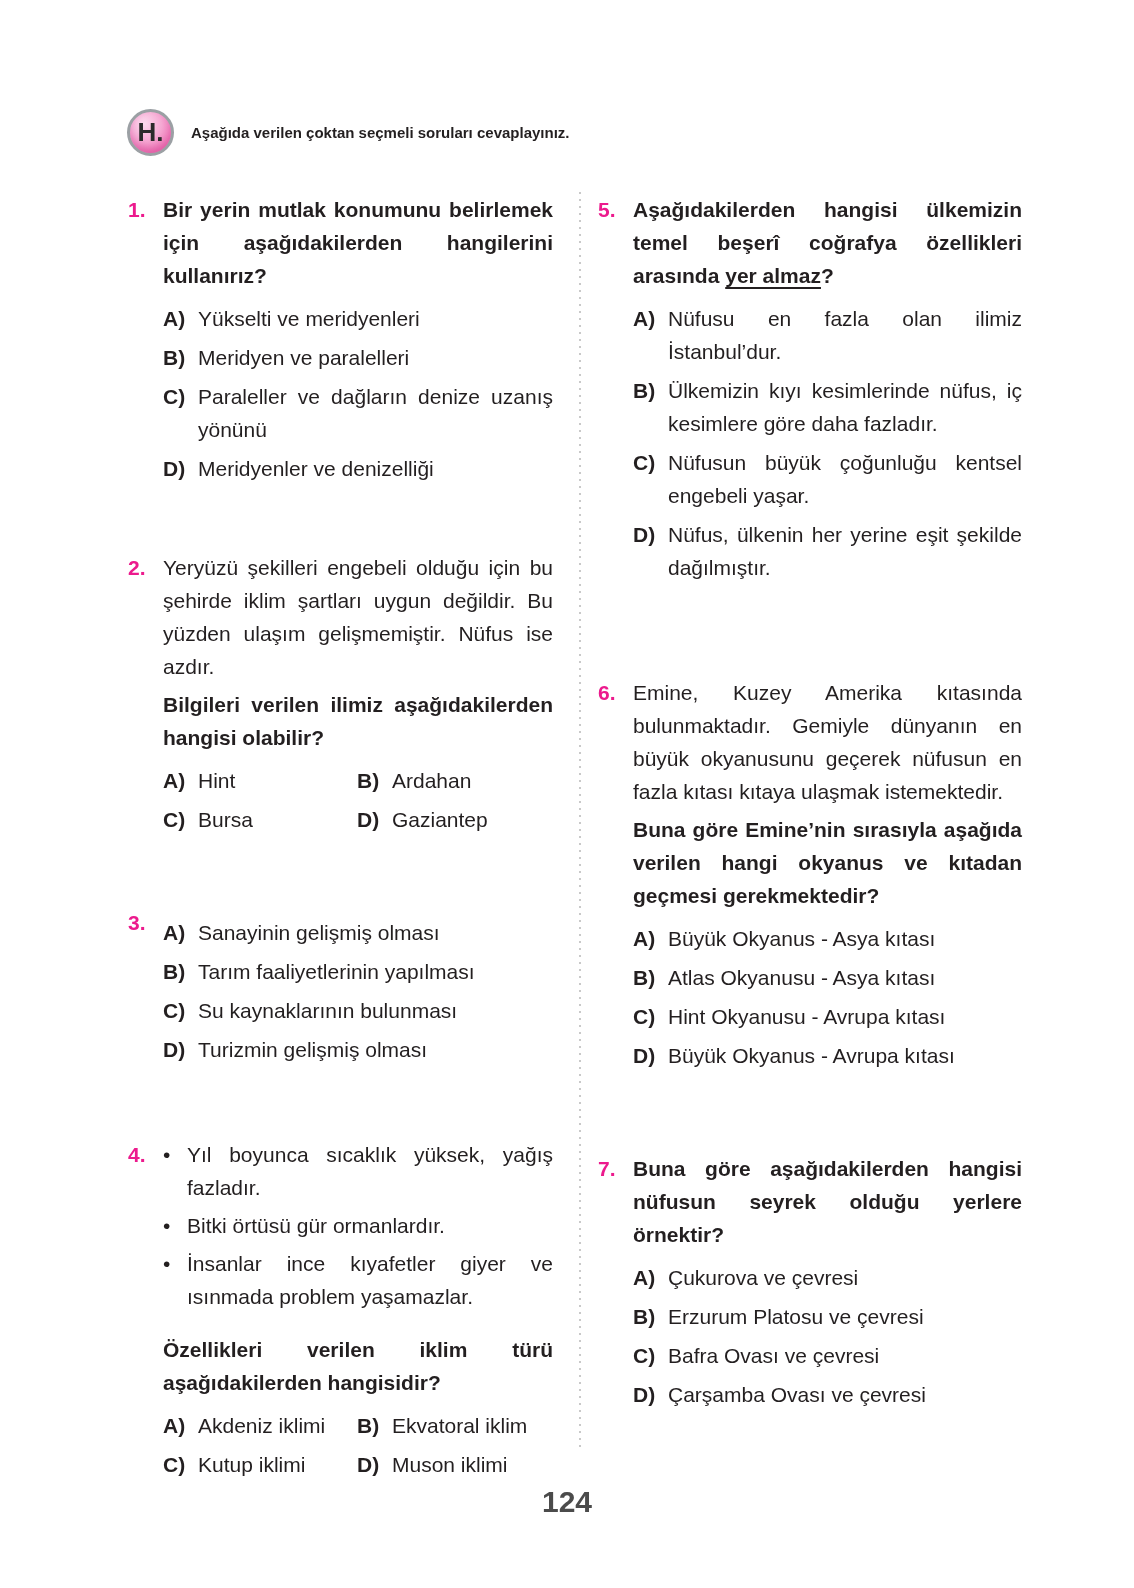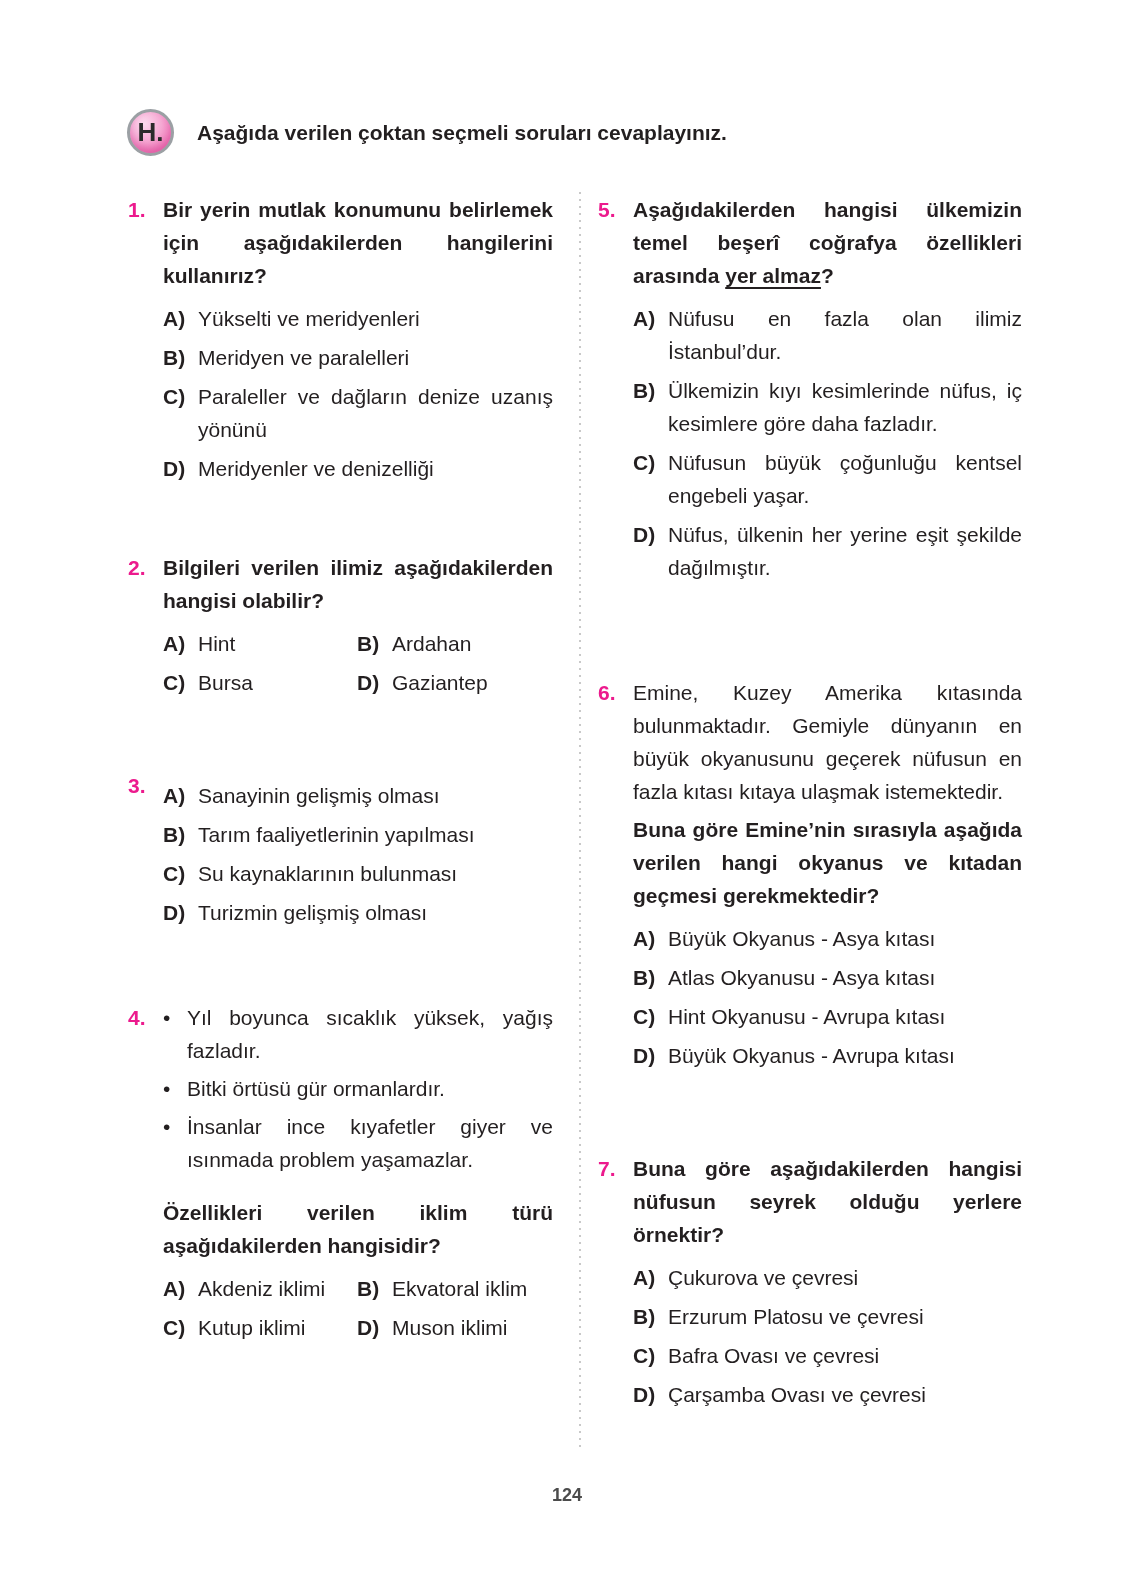--- a/index.html
+++ b/index.html
@@ -15,21 +15,21 @@
   
   .header { position:absolute; left:127px; top:109px; display:flex; align-items:center; }
   .badge {
     width:47px; height:47px; border-radius:50%;
     border:3px solid #9ba0a4; flex:none;
     background:radial-gradient(circle at 35% 28%, #fcdaee 0%, #f6aad4 42%, #f07cba 72%, #e95ca8 100%);
     box-shadow:inset 0 -5px 7px rgba(196,42,130,.30);
     display:flex; align-items:center; justify-content:center;
   }
   .badge-label { font-weight:bold; font-size:26px; color:#2a2a2a; }
-  .instruction { margin-left:23px; font-size:21px; font-weight:bold; color:#231f20; }
+  .instruction { margin-left:17px; font-size:15px; font-weight:bold; color:#231f20; }
 
   
   .content { position:absolute; left:128px; top:193px; width:894px; display:flex; }
   .col { display:flex; flex-direction:column; }
   .col-left  { width:425px; margin-right:45px; }
   .col-right { width:424px; }
 
   .divider {
     position:absolute; left:579px; top:192px; height:1256px; width:2px;
     background-image:repeating-linear-gradient(to bottom, #c9c9c9 0 2px, transparent 2px 7px);
@@ -65,21 +65,21 @@
   
   .mb-q1 { margin-bottom:66px; }
   .mb-q2 { margin-bottom:70px; }
   .mb-q3 { margin-bottom:72px; }
   .mb-q5 { margin-bottom:92px; }
   .mb-q6 { margin-bottom:80px; }
 
   
   .page-number {
     position:absolute; left:0; top:1485px; width:100%;
-    text-align:center; font-size:18px; font-weight:bold; color:#4b4b4b;
+    text-align:center; font-size:30px; font-weight:bold; color:#4b4b4b;
   }
 </style>
 </head>
 <body>
 
 <div class="page-root">
 
   <header class="header">
     <div class="badge">
       <span class="badge-label">H.</span>
@@ -114,20 +114,21 @@
               <span class="opt-letter">D)</span>
               <span class="opt-text">Meridyenler ve denizelliği</span>
             </div>
           </div>
         </div>
       </article>
 
       <article class="question mb-q2">
         <span class="q-num">2.</span>
         <div class="q-body">
+          <p class="para">Yeryüzü şekilleri engebeli olduğu için bu şehirde iklim şartları uygun değildir. Bu yüzden ulaşım gelişmemiştir. Nüfus ise azdır.</p>
           <p class="para bold">Bilgileri verilen ilimiz aşağıdakilerden hangisi olabilir?</p>
           <div class="options two-col">
             <div class="option">
               <span class="opt-letter">A)</span>
               <span class="opt-text">Hint</span>
             </div>
             <div class="option">
               <span class="opt-letter">B)</span>
               <span class="opt-text">Ardahan</span>
             </div>

